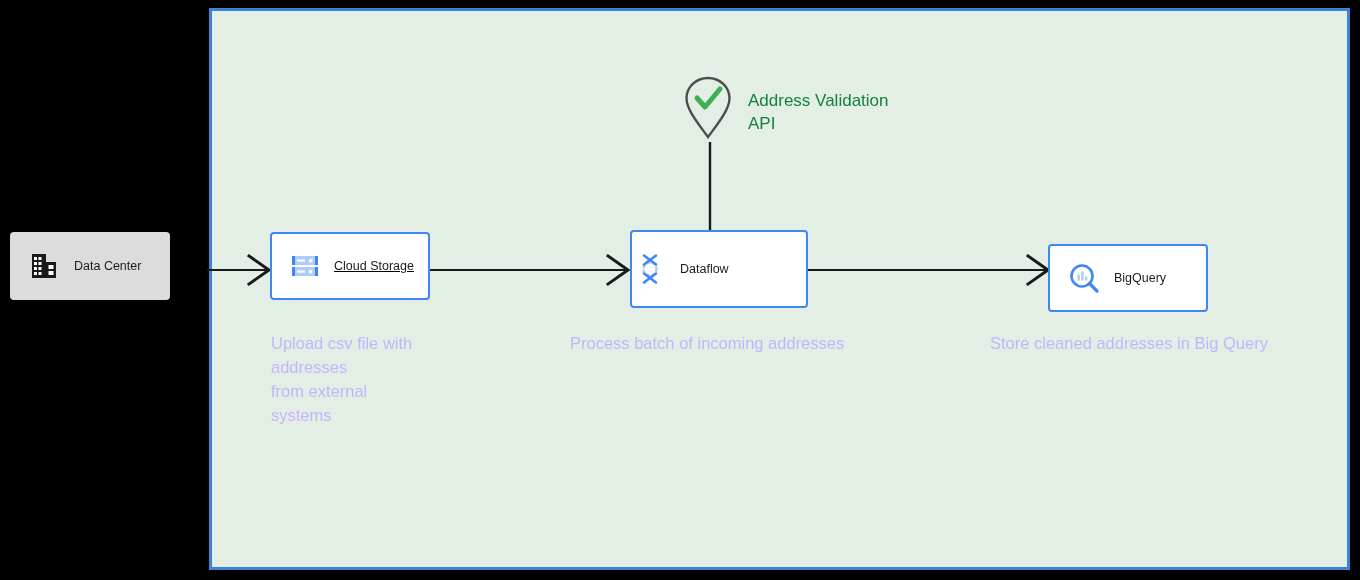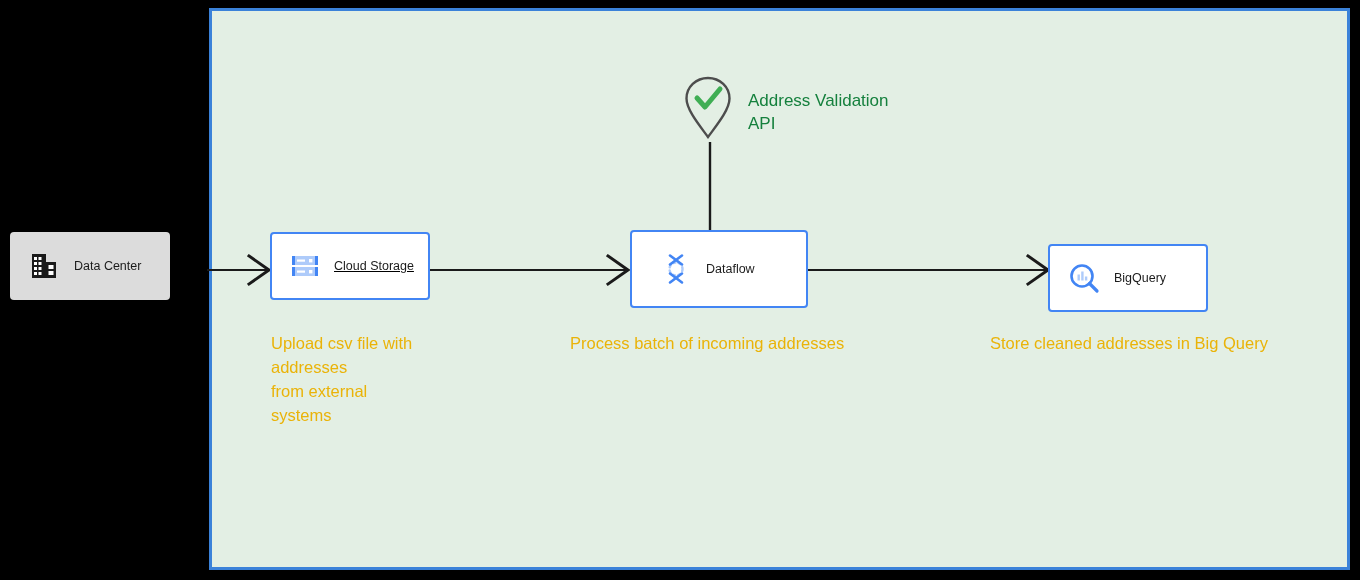--- a/index.html
+++ b/index.html
@@ -73,40 +73,40 @@
     padding-left: 18px;
     text-decoration: underline;
   }
   #node-cloud-storage .node-label { margin-left: 14px; }
 
   #node-dataflow {
     left: 630px;
     top: 230px;
     width: 178px;
     height: 78px;
-    padding-left: 28px;
+    padding-left: 2px;
   }
   #node-dataflow .node-label { margin-left: 14px; }
 
   #node-bigquery {
     left: 1048px;
     top: 232px;
     width: 160px;
     height: 68px;
     padding-left: 18px;
     margin-top: 12px;
   }
   #node-bigquery .node-label { margin-left: 14px; }
 
   
   .caption {
     position: absolute;
     font-size: 16.5px;
     line-height: 24px;
-    color: #eab308;
+    color: #c4b5fd;
     white-space: pre-line;
   }
   #caption-upload  { left: 271px; top: 331px; width: 230px; text-align: left; }
   #caption-process { left: 570px; top: 331px; width: 340px; text-align: left; }
   #caption-store   { left: 990px; top: 331px; width: 360px; text-align: left; }
 
   
   #api-marker {
     position: absolute;
     left: 684px;

